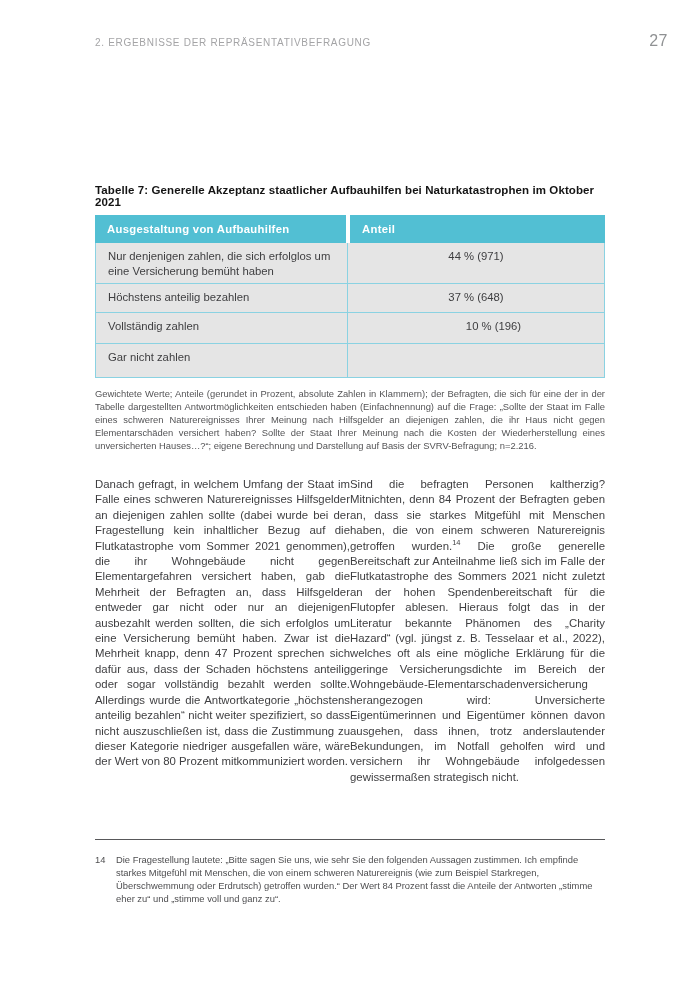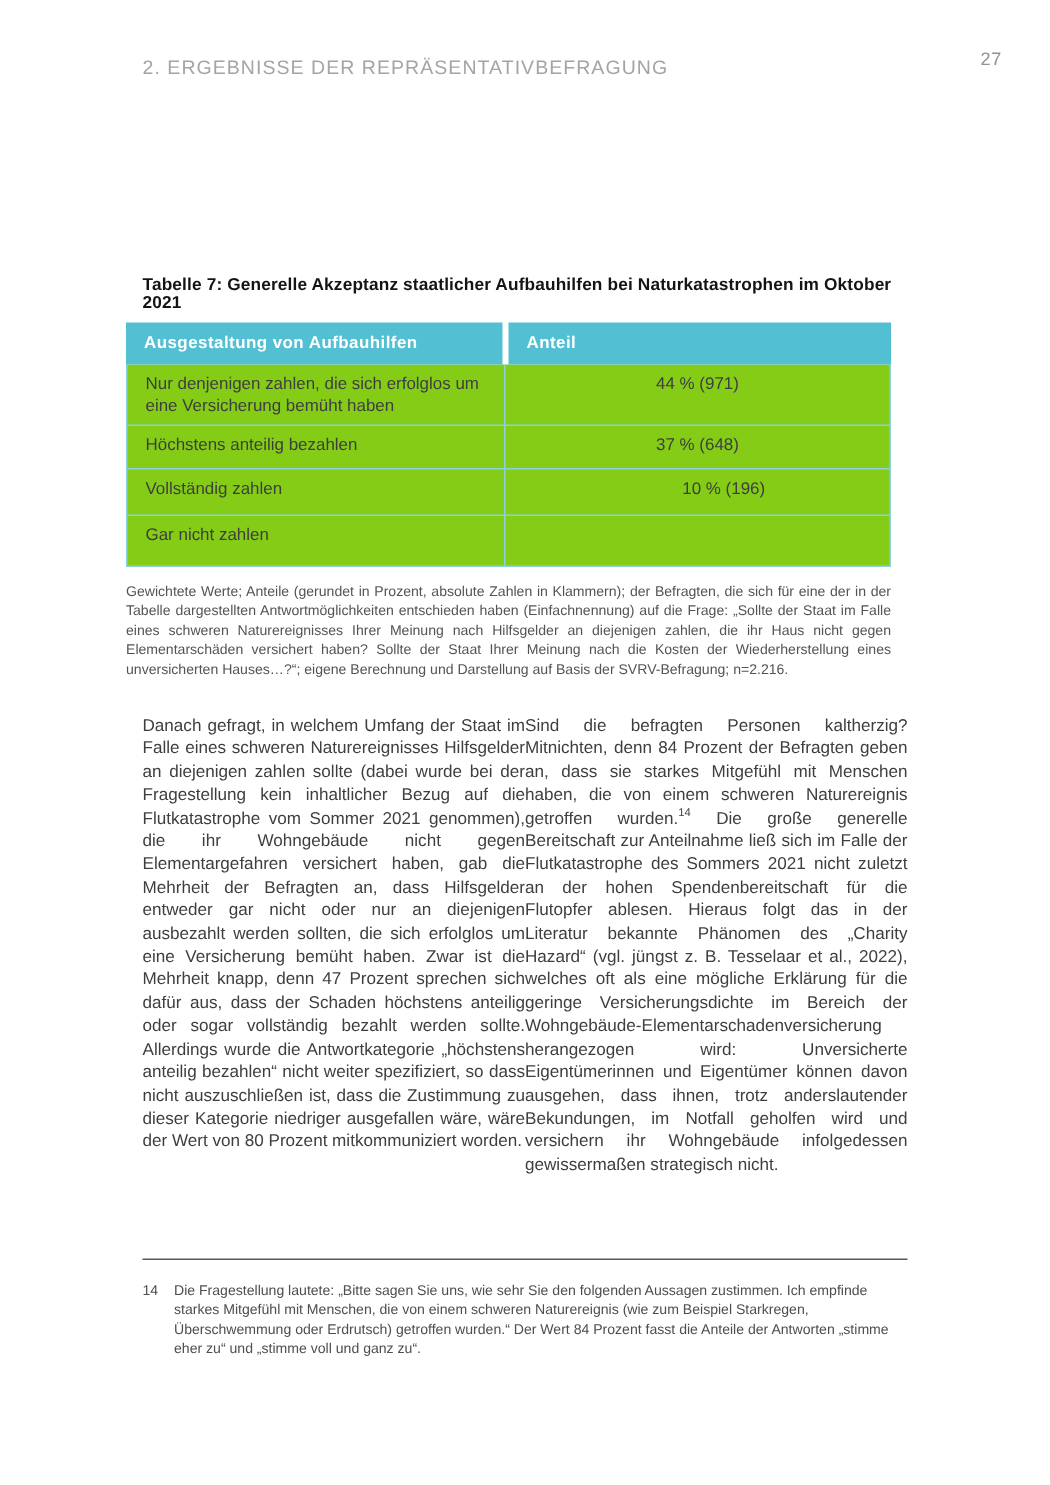--- a/index.html
+++ b/index.html
@@ -10,43 +10,43 @@
     color: #3e3e40;
   }
   .page { position: absolute; inset: 0; width: 700px; height: 990px; background: #fff; overflow: hidden; }
 
   
   .runhead {
     position: absolute; left: 95px; right: 32px; top: 32px;
     display: flex; justify-content: space-between; align-items: flex-start;
   }
   .runhead .section {
-    font-size: 13px; letter-spacing: 0.7px; color: #a4a4a6; padding-top: 5px;
+    font-size: 10px; letter-spacing: 0.7px; color: #a4a4a6; padding-top: 5px;
   }
   .runhead .pagenum {
-    font-size: 12px; font-weight: normal; color: #8f9193; letter-spacing: 0.5px;
+    font-size: 16px; font-weight: normal; color: #8f9193; letter-spacing: 0.5px;
   }
 
   
   .tbl-caption {
     position: absolute; left: 95px; top: 184px; width: 510px;
     font-size: 11.5px; font-weight: bold; color: #141414; letter-spacing: 0.1px;
   }
 
   
-  .tbl-block { position: absolute; left: 84px; top: 215px; width: 510px; }
+  .tbl-block { position: absolute; left: 95px; top: 215px; width: 510px; }
   .tbl-header { display: flex; gap: 4px; }
   .tbl-header .hcell {
     background: #52bfd3; color: #ffffff; font-weight: bold;
     font-size: 11.3px; letter-spacing: 0.3px;
     height: 28px; display: flex; align-items: center; padding-left: 12px;
   }
   .tbl-header .hcell.c1 { width: 251px; }
   .tbl-header .hcell.c2 { flex: 1; }
-  .tbl-body { border: 1px solid #8ad2e2; border-top: none; background: #84cc16; }
+  .tbl-body { border: 1px solid #8ad2e2; border-top: none; background: #e5e5e5; }
   .trow { display: flex; border-bottom: 1px solid #8ad2e2; }
   .trow:last-child { border-bottom: none; }
   .trow .cell {
     font-size: 11.3px; line-height: 14.5px; color: #3e3e40;
     padding: 6px 12px 5px 12px;
   }
   .trow .cell.label { width: 252px; border-right: 1px solid #8ad2e2; }
   .trow .cell.value { flex: 1; text-align: center; }
   .trow.r1 { min-height: 37px; }
   .trow.r2 { min-height: 29px; }

